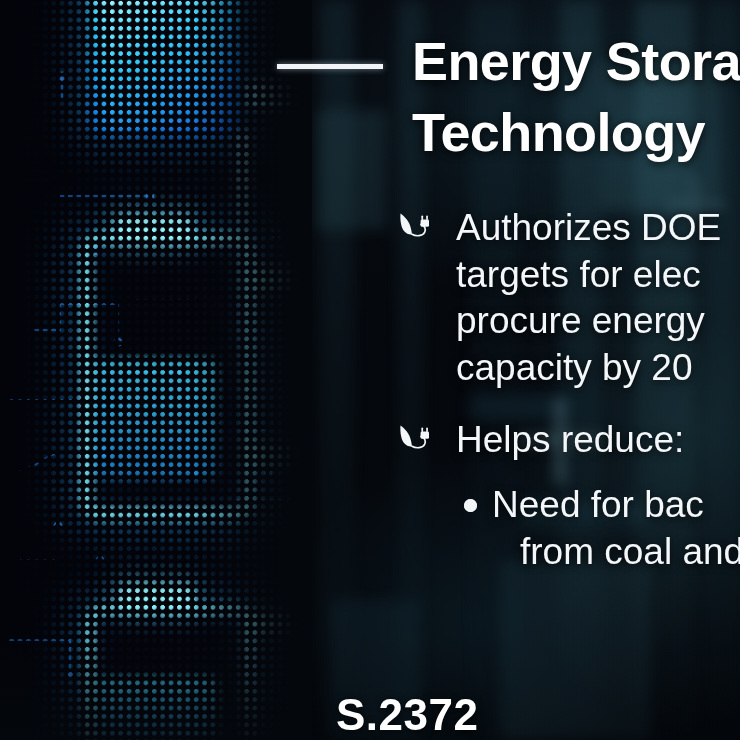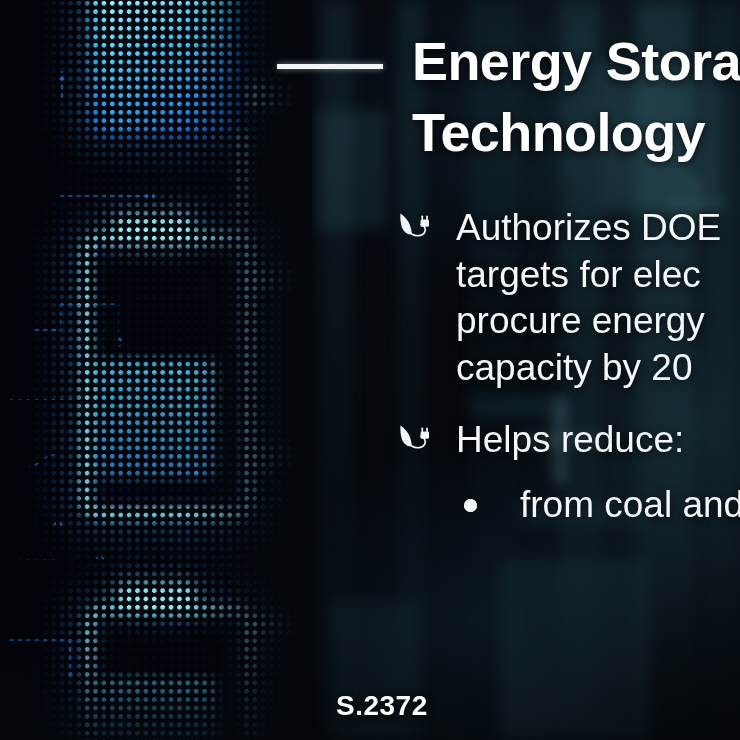--- a/index.html
+++ b/index.html
@@ -165,21 +165,21 @@
     width: 13px; height: 13px;
     border-radius: 50%;
     background: #f2f5f8;
   }
   .sub-l2 { display: block; padding-left: 28px; }
 
   .billno {
     position: absolute;
     left: 336px; top: 690px;
     color: #ffffff;
-    font-size: 28px;
+    font-size: 44px;
     font-weight: bold;
     letter-spacing: 0.5px;
     text-shadow: 0 2px 8px rgba(0,0,0,0.85);
   }
 </style>
 </head>
 <body>
 
 <div id="slide">
 
@@ -326,20 +326,21 @@
       <p class="blk-lines">
         <span class="ln">Helps reduce:</span>
       </p>
 
       <ul class="sublist">
         <li>
           <span class="subdot"></span>
         </li>
         <li>
           <span class="subdot"></span>
+          <span>Need for bac</span>
           <span class="sub-l2">from coal and</span>
         </li>
       </ul>
     </div>
 
   </div>
 
   <div class="billno">S.2372</div>
 
 </div>

